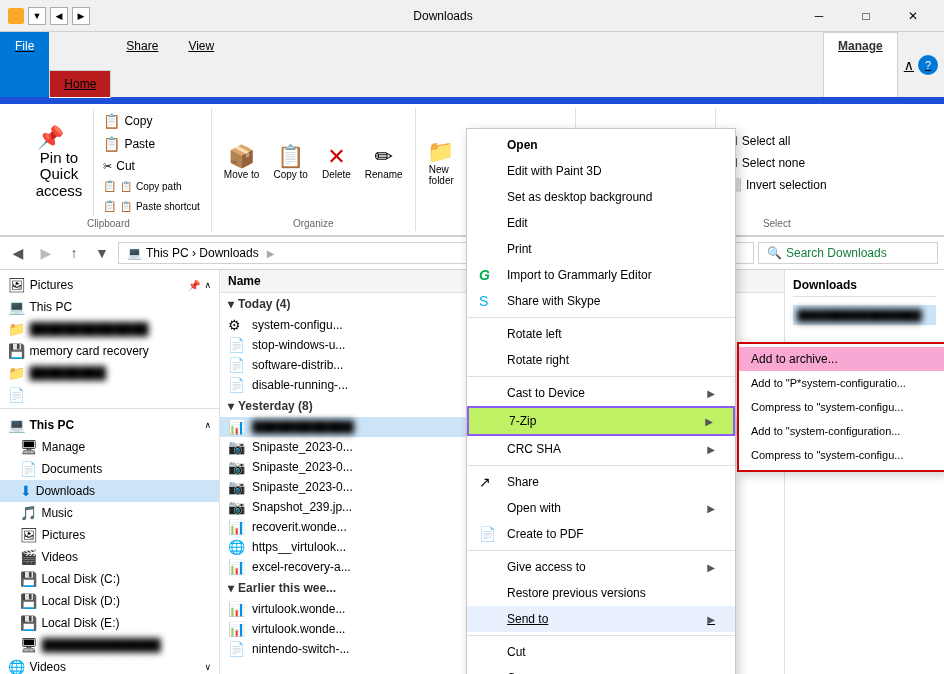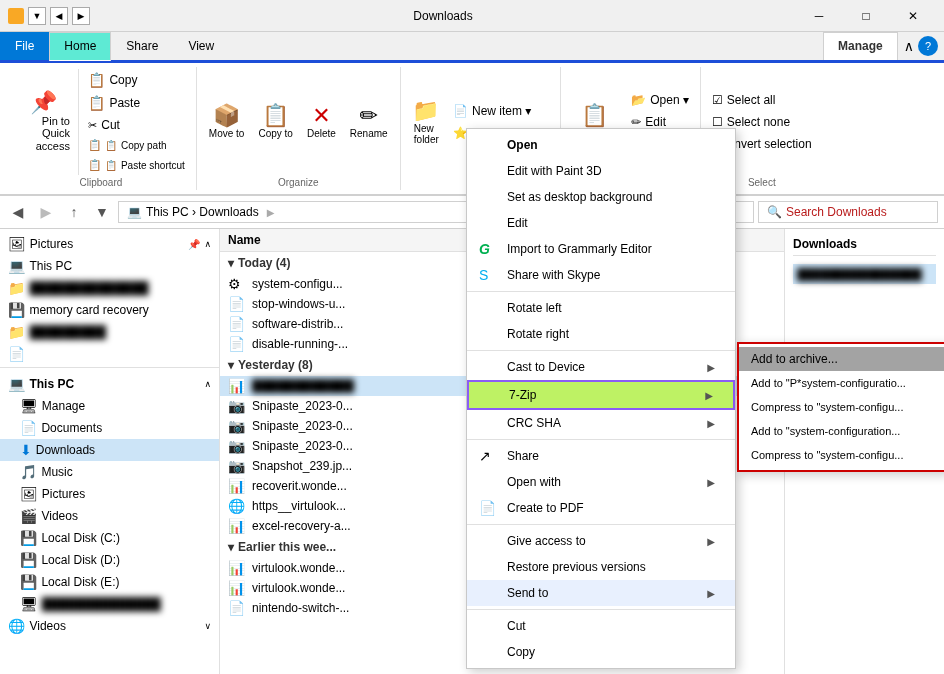--- a/index.html
+++ b/index.html
@@ -21,29 +21,30 @@
       display: flex; align-items: center; justify-content: center; cursor: pointer; font-size: 9px; 
     }
     .title-bar-title { flex: 1; text-align: center; font-size: 12px; }
     .title-bar-controls { display: flex; gap: 1px; }
     .title-bar-control { width: 46px; height: 32px; display: flex; align-items: center; justify-content: center; cursor: pointer; font-size: 12px; }
 
     
     .ribbon-tabs {
       display: flex;
       background: #f0f0f0;
-      border-bottom: 3px solid #1d4ed8;
+      border-bottom: 7px solid #1d4ed8;
+      text-decoration: underline;
     }
     .ribbon-tab {
       padding: 6px 14px;
       cursor: pointer;
       font-size: 12px;
       border: 1px solid transparent;
     }
-    .ribbon-tab.active { background: #5eead4; border-color: #d0d0d0 #d0d0d0 #fff; margin-bottom: -1px; }
+    .ribbon-tab.active { background: #b91c1c; border-color: #d0d0d0 #d0d0d0 #fff; margin-bottom: -1px; margin-top: 38px; }
     .ribbon-tab.file { background: #0078d7; color: #fff; padding: 6px 14px; }
     .ribbon-tab.manage { background: #fff; border: 1px solid #d0d0d0; border-bottom: none; color: #333; font-weight: 600; }
 
     
     .ribbon {
       background: #fff;
       border-bottom: 2px solid #d0d0d0;
       padding: 4px 6px;
       display: flex;
       align-items: stretch;
@@ -195,34 +196,35 @@
       padding: 3px 0;
       font-size: 12px;
     }
     .sub-item {
       padding: 5px 12px;
       cursor: pointer;
       white-space: nowrap;
       overflow: hidden;
       text-overflow: ellipsis;
     }
-    .sub-item.active { background: #a3a3a3; }
+    .sub-item.active { background: #f9a8d4; }
 
     
     ::-webkit-scrollbar { width: 8px; }
     ::-webkit-scrollbar-track { background: #f0f0f0; }
     ::-webkit-scrollbar-thumb { background: #c0c0c0; }
 
     .blurred-text {
       filter: blur(3px);
       user-select: none;
     }
 
     .send-to-hover {
       background: #e8f0fe;
+      text-decoration: underline;
     }
   </style>
 </head>
 <body>
 
 <div class="title-bar">
   <div class="title-bar-left">
     <div class="title-bar-icon"></div>
     <div class="title-bar-nav-btn">▼</div>
     <div class="title-bar-nav-btn">◀</div>
@@ -248,21 +250,21 @@
     <div style="width:20px;height:20px;background:#0078d7;color:#fff;border-radius:50%;display:flex;align-items:center;justify-content:center;font-size:11px;cursor:pointer;">?</div>
   </div>
 </div>
 
 <div class="ribbon">
 
   <div class="ribbon-group">
     <div class="ribbon-group-content">
       <div class="ribbon-btn">
         <div class="btn-icon">📌</div>
-        <div class="btn-label" style="font-size:11px; text-align:right; max-width:52px; white-space:normal; line-height:1.1;">Pin to Quick access</div>
+        <div class="btn-label" style="font-size:15px; text-align:center; max-width:52px; white-space:normal; line-height:1.1;margin-left:15px;">Pin to Quick access</div>
       </div>
       <div style="display:flex; flex-direction:column; gap:1px; border-left:1px solid #e0e0e0; padding-left:4px;">
         <div class="ribbon-btn-small">
           <div class="btn-icon-sm">📋</div>
           <span>Copy</span>
         </div>
         <div class="ribbon-btn-small">
           <div class="btn-icon-sm">📋</div>
           <span>Paste</span>
         </div>
@@ -377,21 +379,21 @@
   <button class="nav-btn disabled">▶</button>
   <button class="nav-btn">↑</button>
   <button class="nav-btn">▼</button>
   <div class="address-path">
     <span>💻</span>
     <span>This PC › Downloads</span>
     <span style="margin-left:4px; color:#aaa; font-size:10px;">▶</span>
   </div>
   <div class="search-box">
     <span>🔍</span>
-    <span style="color:#b91c1c;">Search Downloads</span>
+    <span style="color:#15803d;">Search Downloads</span>
   </div>
 </div>
 
 <div class="main-layout">
 
   <div class="sidebar">
     <div class="sidebar-item">
       <span class="si-icon">🖼</span>
       <span class="si-label">Pictures</span>
       <span class="pin-icon">📌</span>
@@ -568,20 +570,23 @@
   <div class="ctx-item">
     <span>Edit with Paint 3D</span>
   </div>
   <div class="ctx-item">
     <span>Set as desktop background</span>
   </div>
   <div class="ctx-item">
     <span>Edit</span>
   </div>
   <div class="ctx-item">
+    <span>Print</span>
+  </div>
+  <div class="ctx-item">
     <span class="ctx-icon" style="color:#00b050; font-style:italic; font-weight:bold;">G</span>
     <span>Import to Grammarly Editor</span>
   </div>
   <div class="ctx-item">
     <span class="ctx-icon" style="color:#00aff0;">S</span>
     <span>Share with Skype</span>
   </div>
   <div class="ctx-separator"></div>
   <div class="ctx-item">
     <span>Rotate left</span>

